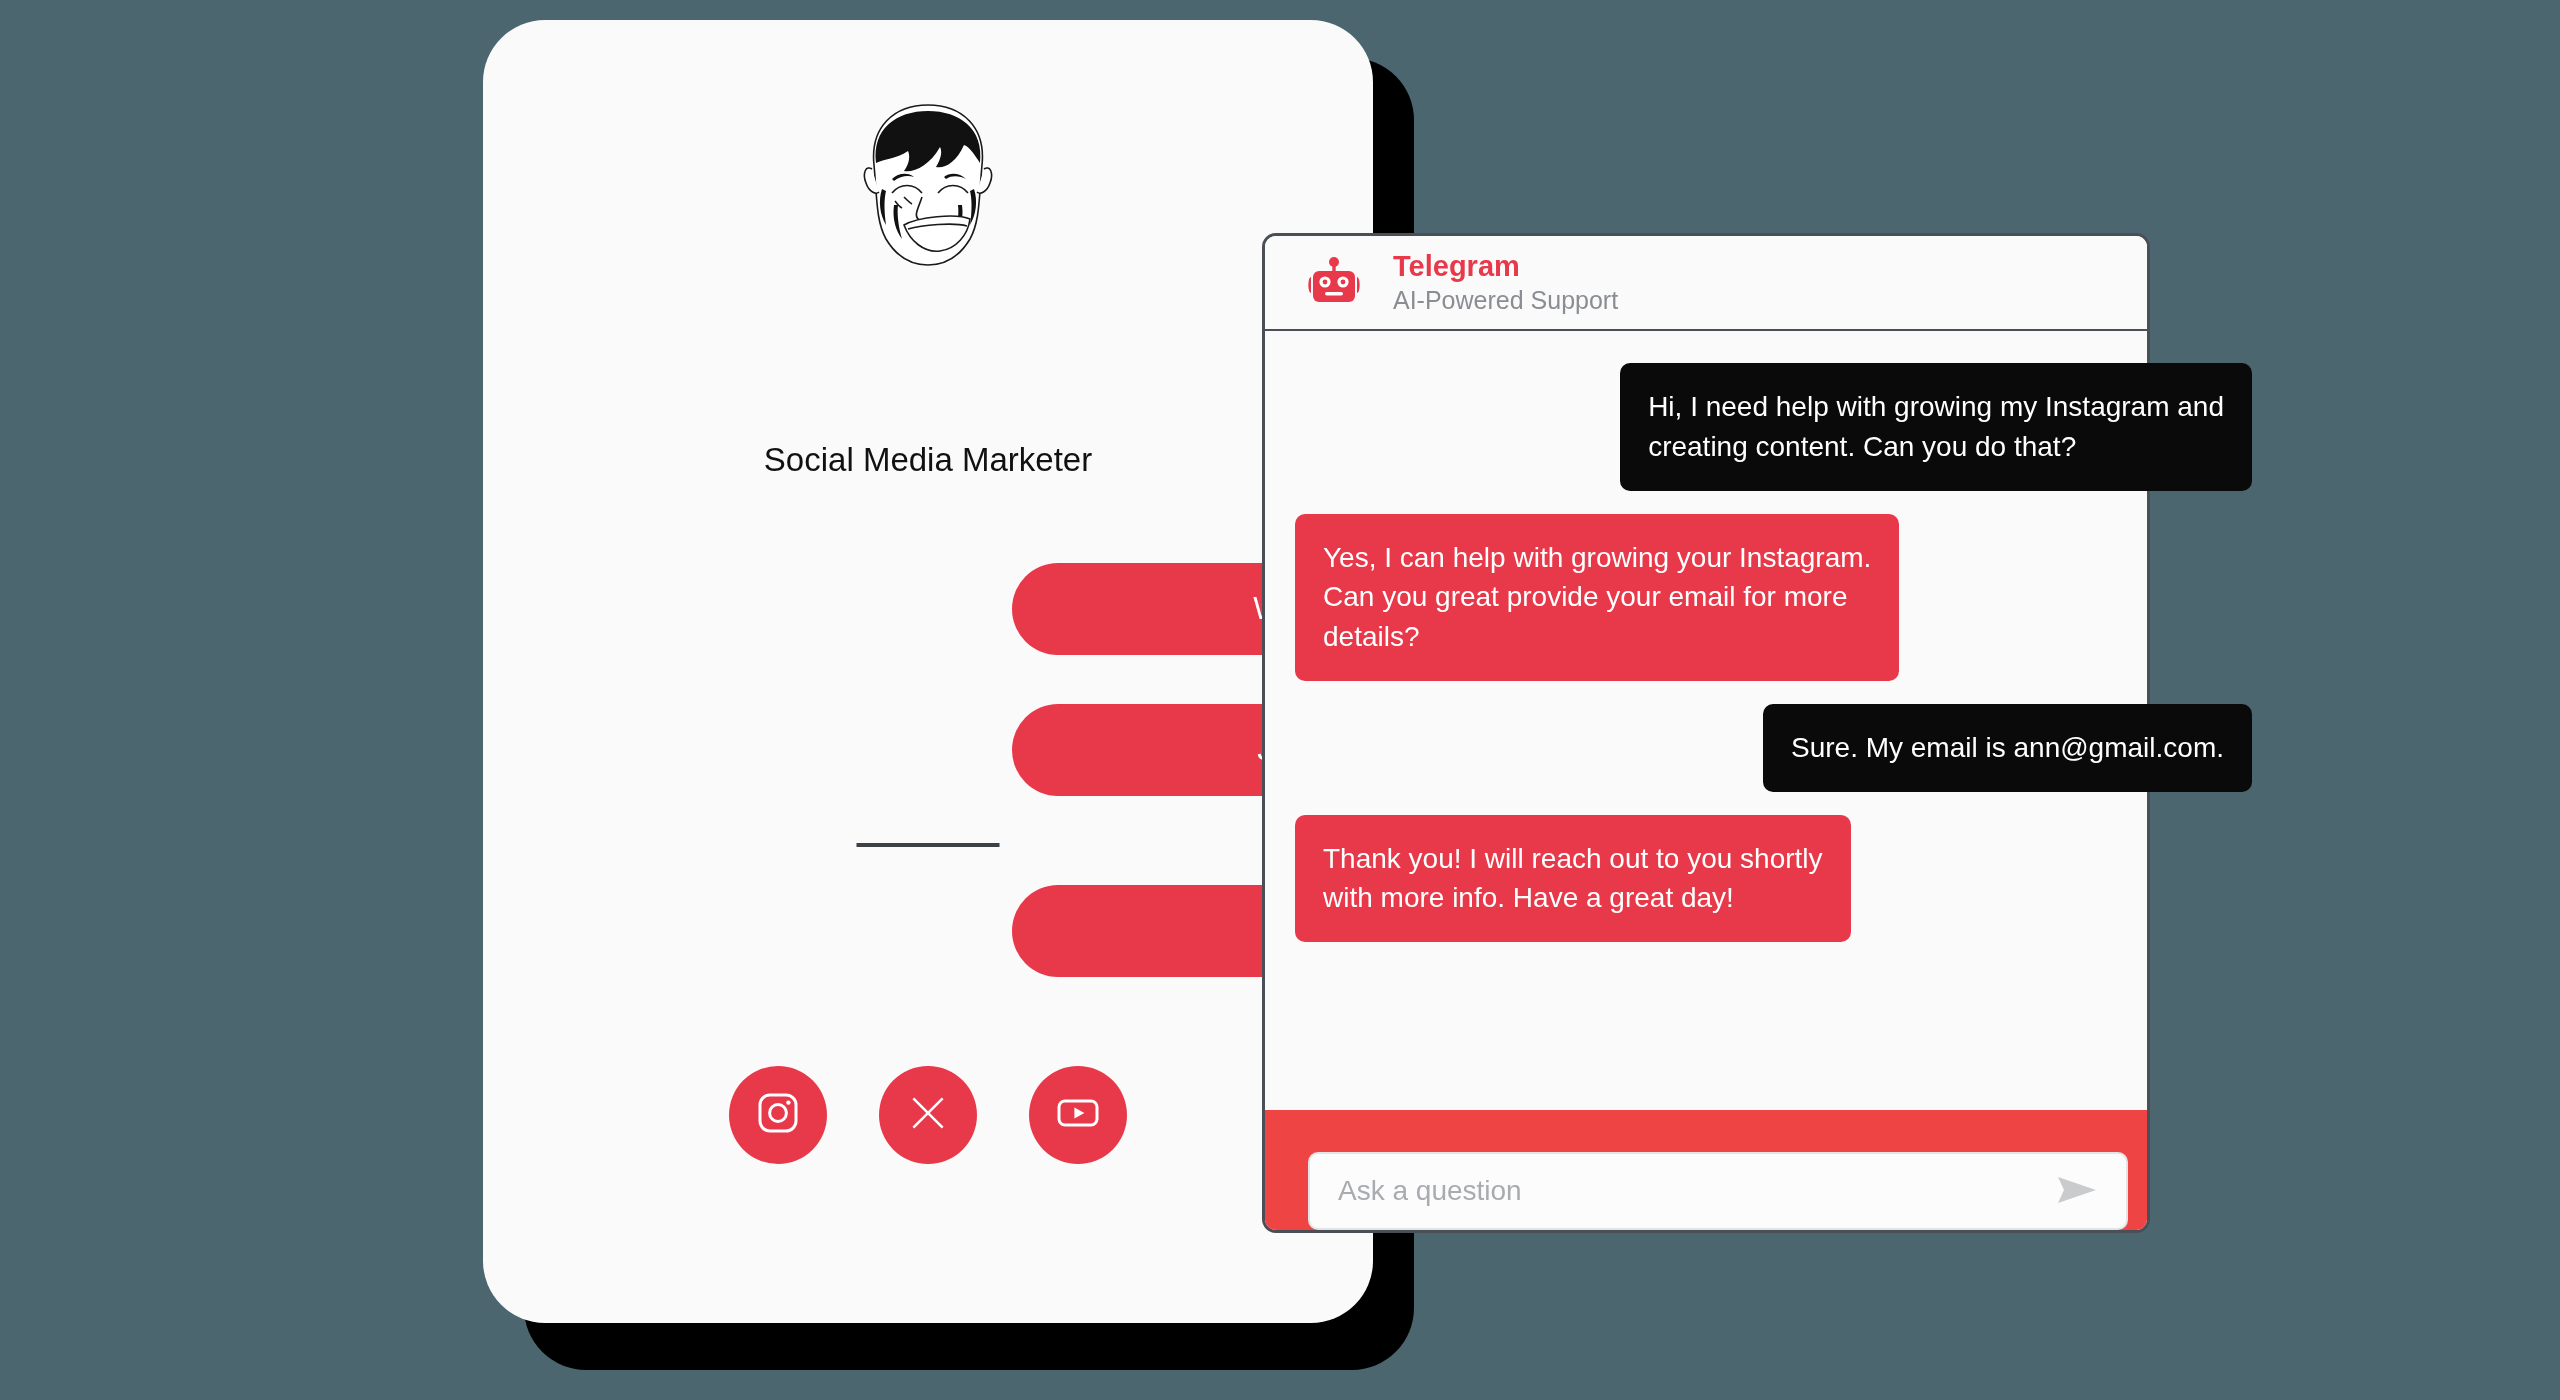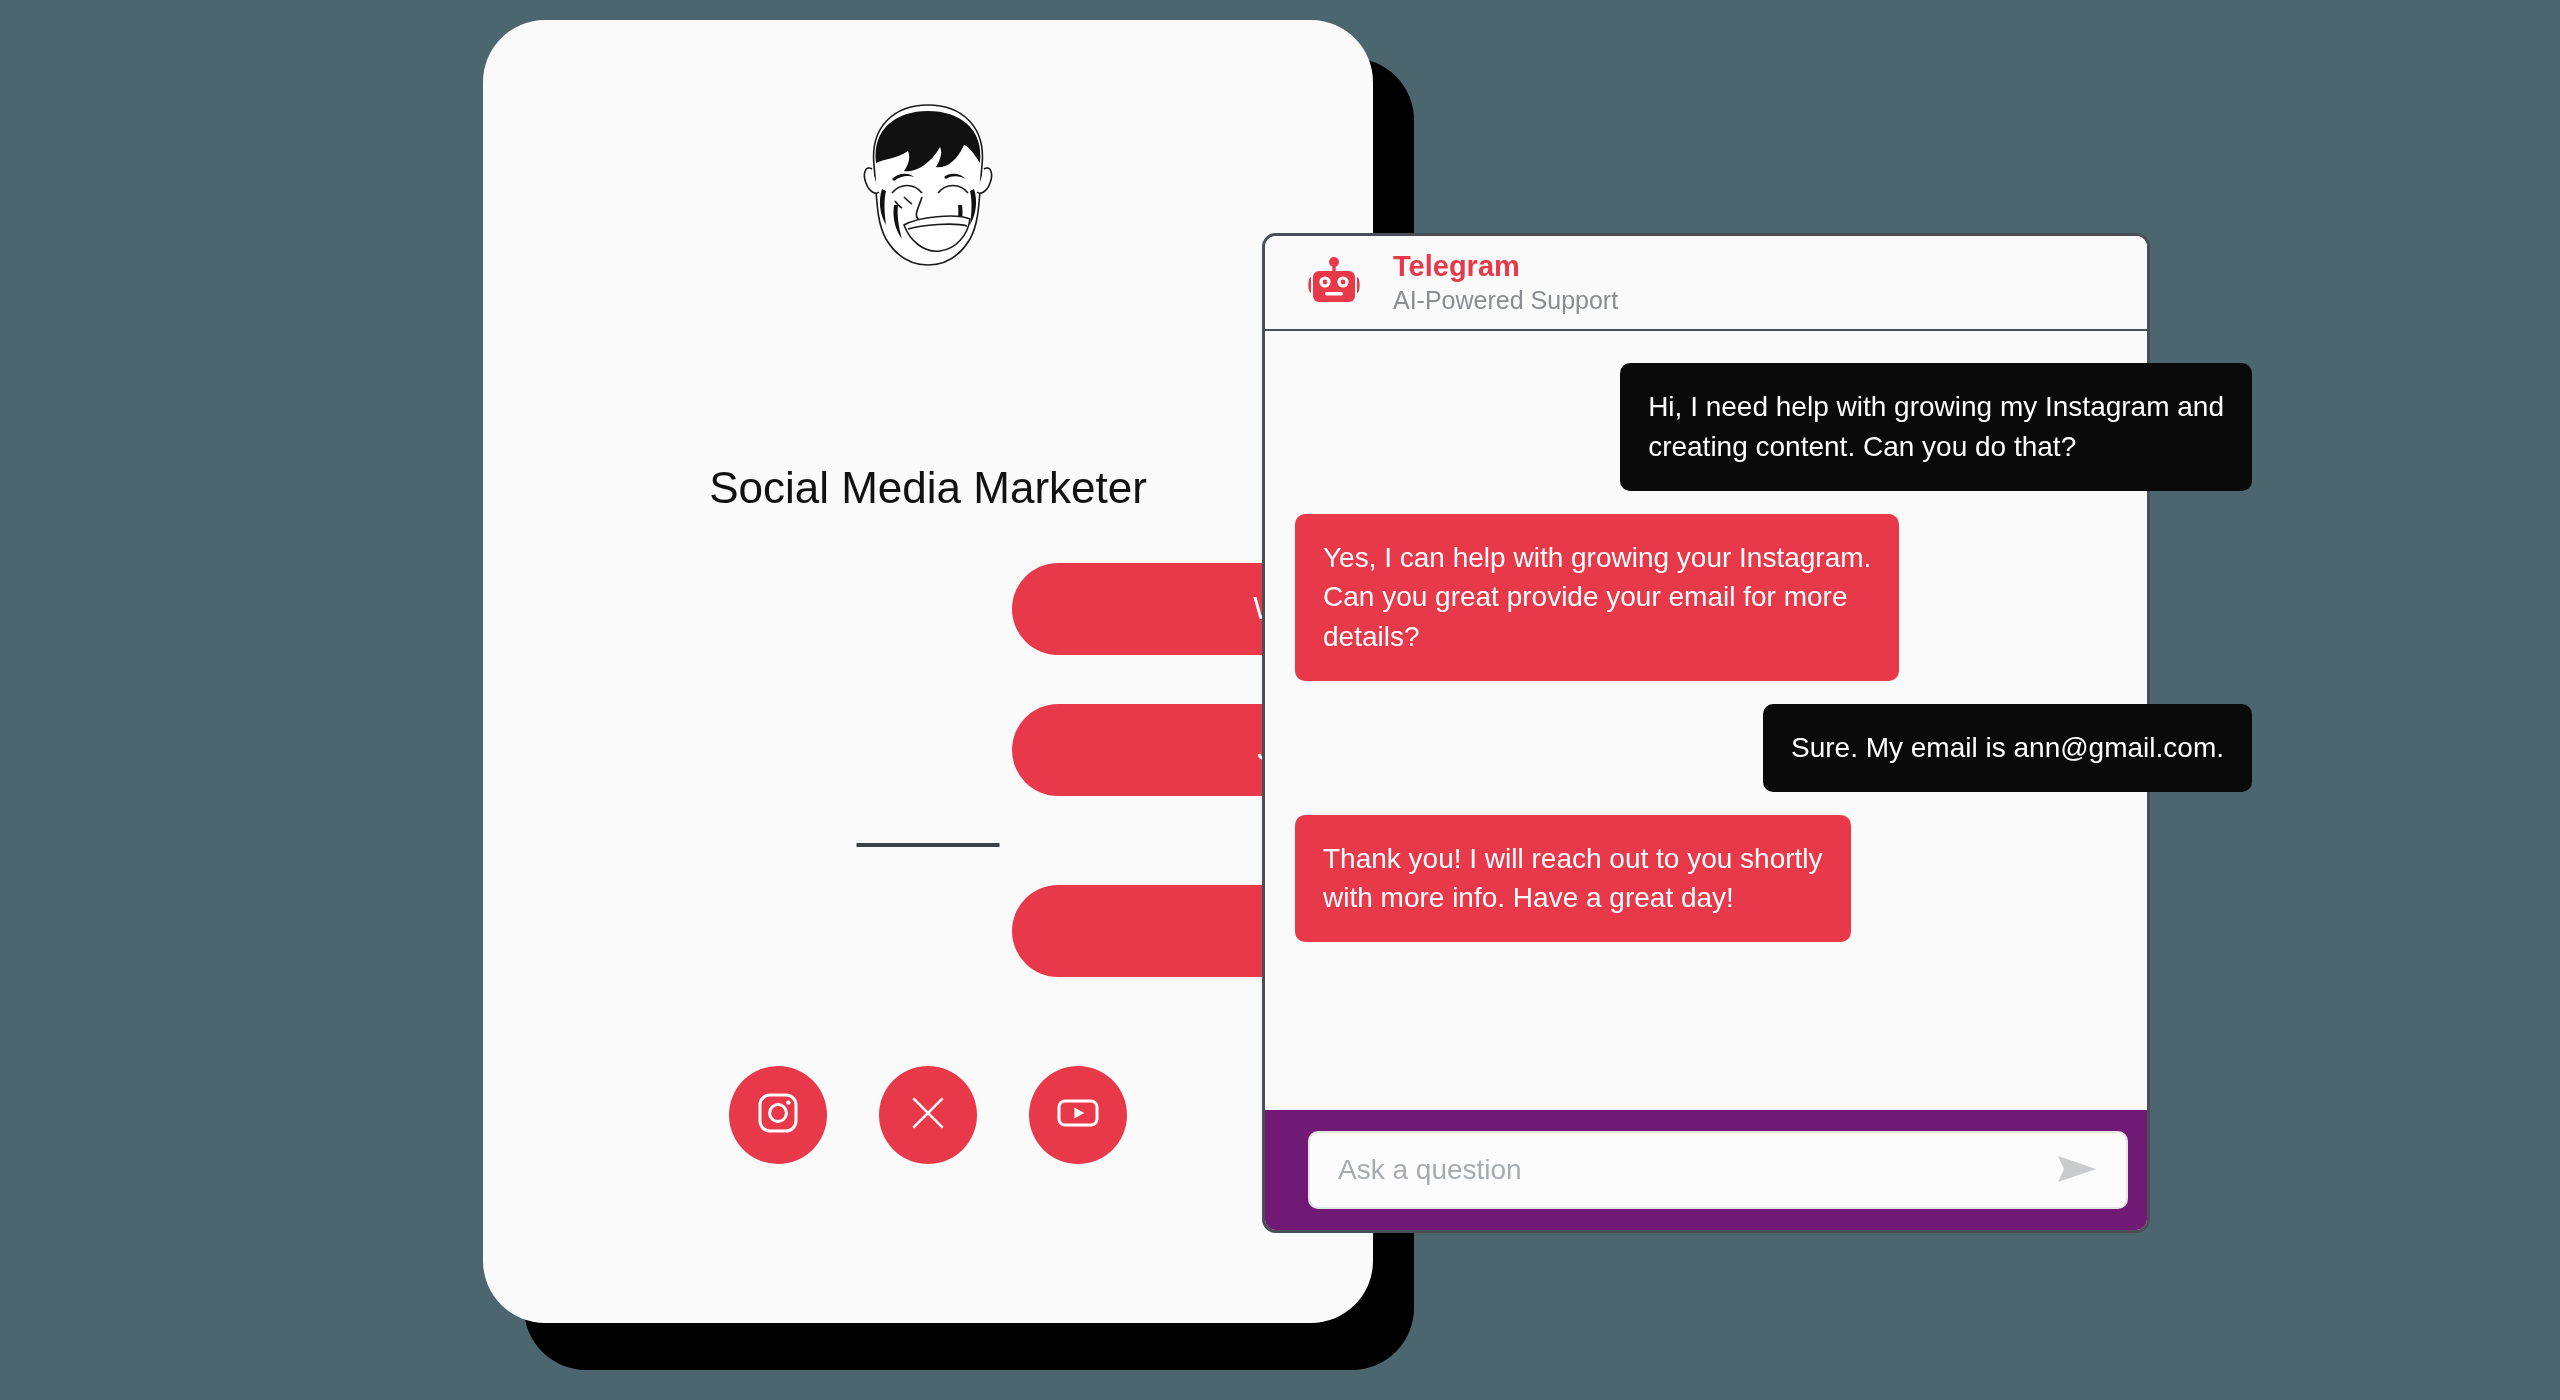--- a/index.html
+++ b/index.html
@@ -41,24 +41,24 @@
     position:absolute;
     top:318px; left:0; width:100%;
     text-align:center;
     color:#e8394a;
     font-size:62px;
     font-weight:bold;
     letter-spacing:-0.5px;
   }
   #profile-role{
     position:absolute;
-    top:443px; left:0; width:100%;
+    top:421px; left:0; width:100%;
     text-align:center;
     color:#111111;
-    font-size:44px;
+    font-size:33px;
   }
 
   .link-btn{
     position:absolute;
     left:529px;
     width:733px;
     height:92px;
     background:#e8394a;
     border-radius:46px;
     border:none;
@@ -152,23 +152,23 @@
     z-index:5;
     margin-right:-105px;
   }
 
   #chat-input-wrap{
     position:absolute;
     left:0; bottom:0;
     width:100%;
     height:120px;
     display:flex;
-    align-items:center;
+    align-items:flex-end;
     justify-content:center;
-    background:#701a75;
+    background:#ef4444;
     border-radius:0 0 11px 11px;
     padding-left:24px;
   }
   #chat-input-box{
     width:820px; height:78px;
     border:2px solid #e3e4e6;
     border-radius:10px;
     background:#fcfcfc;
     display:flex;
     align-items:center;

